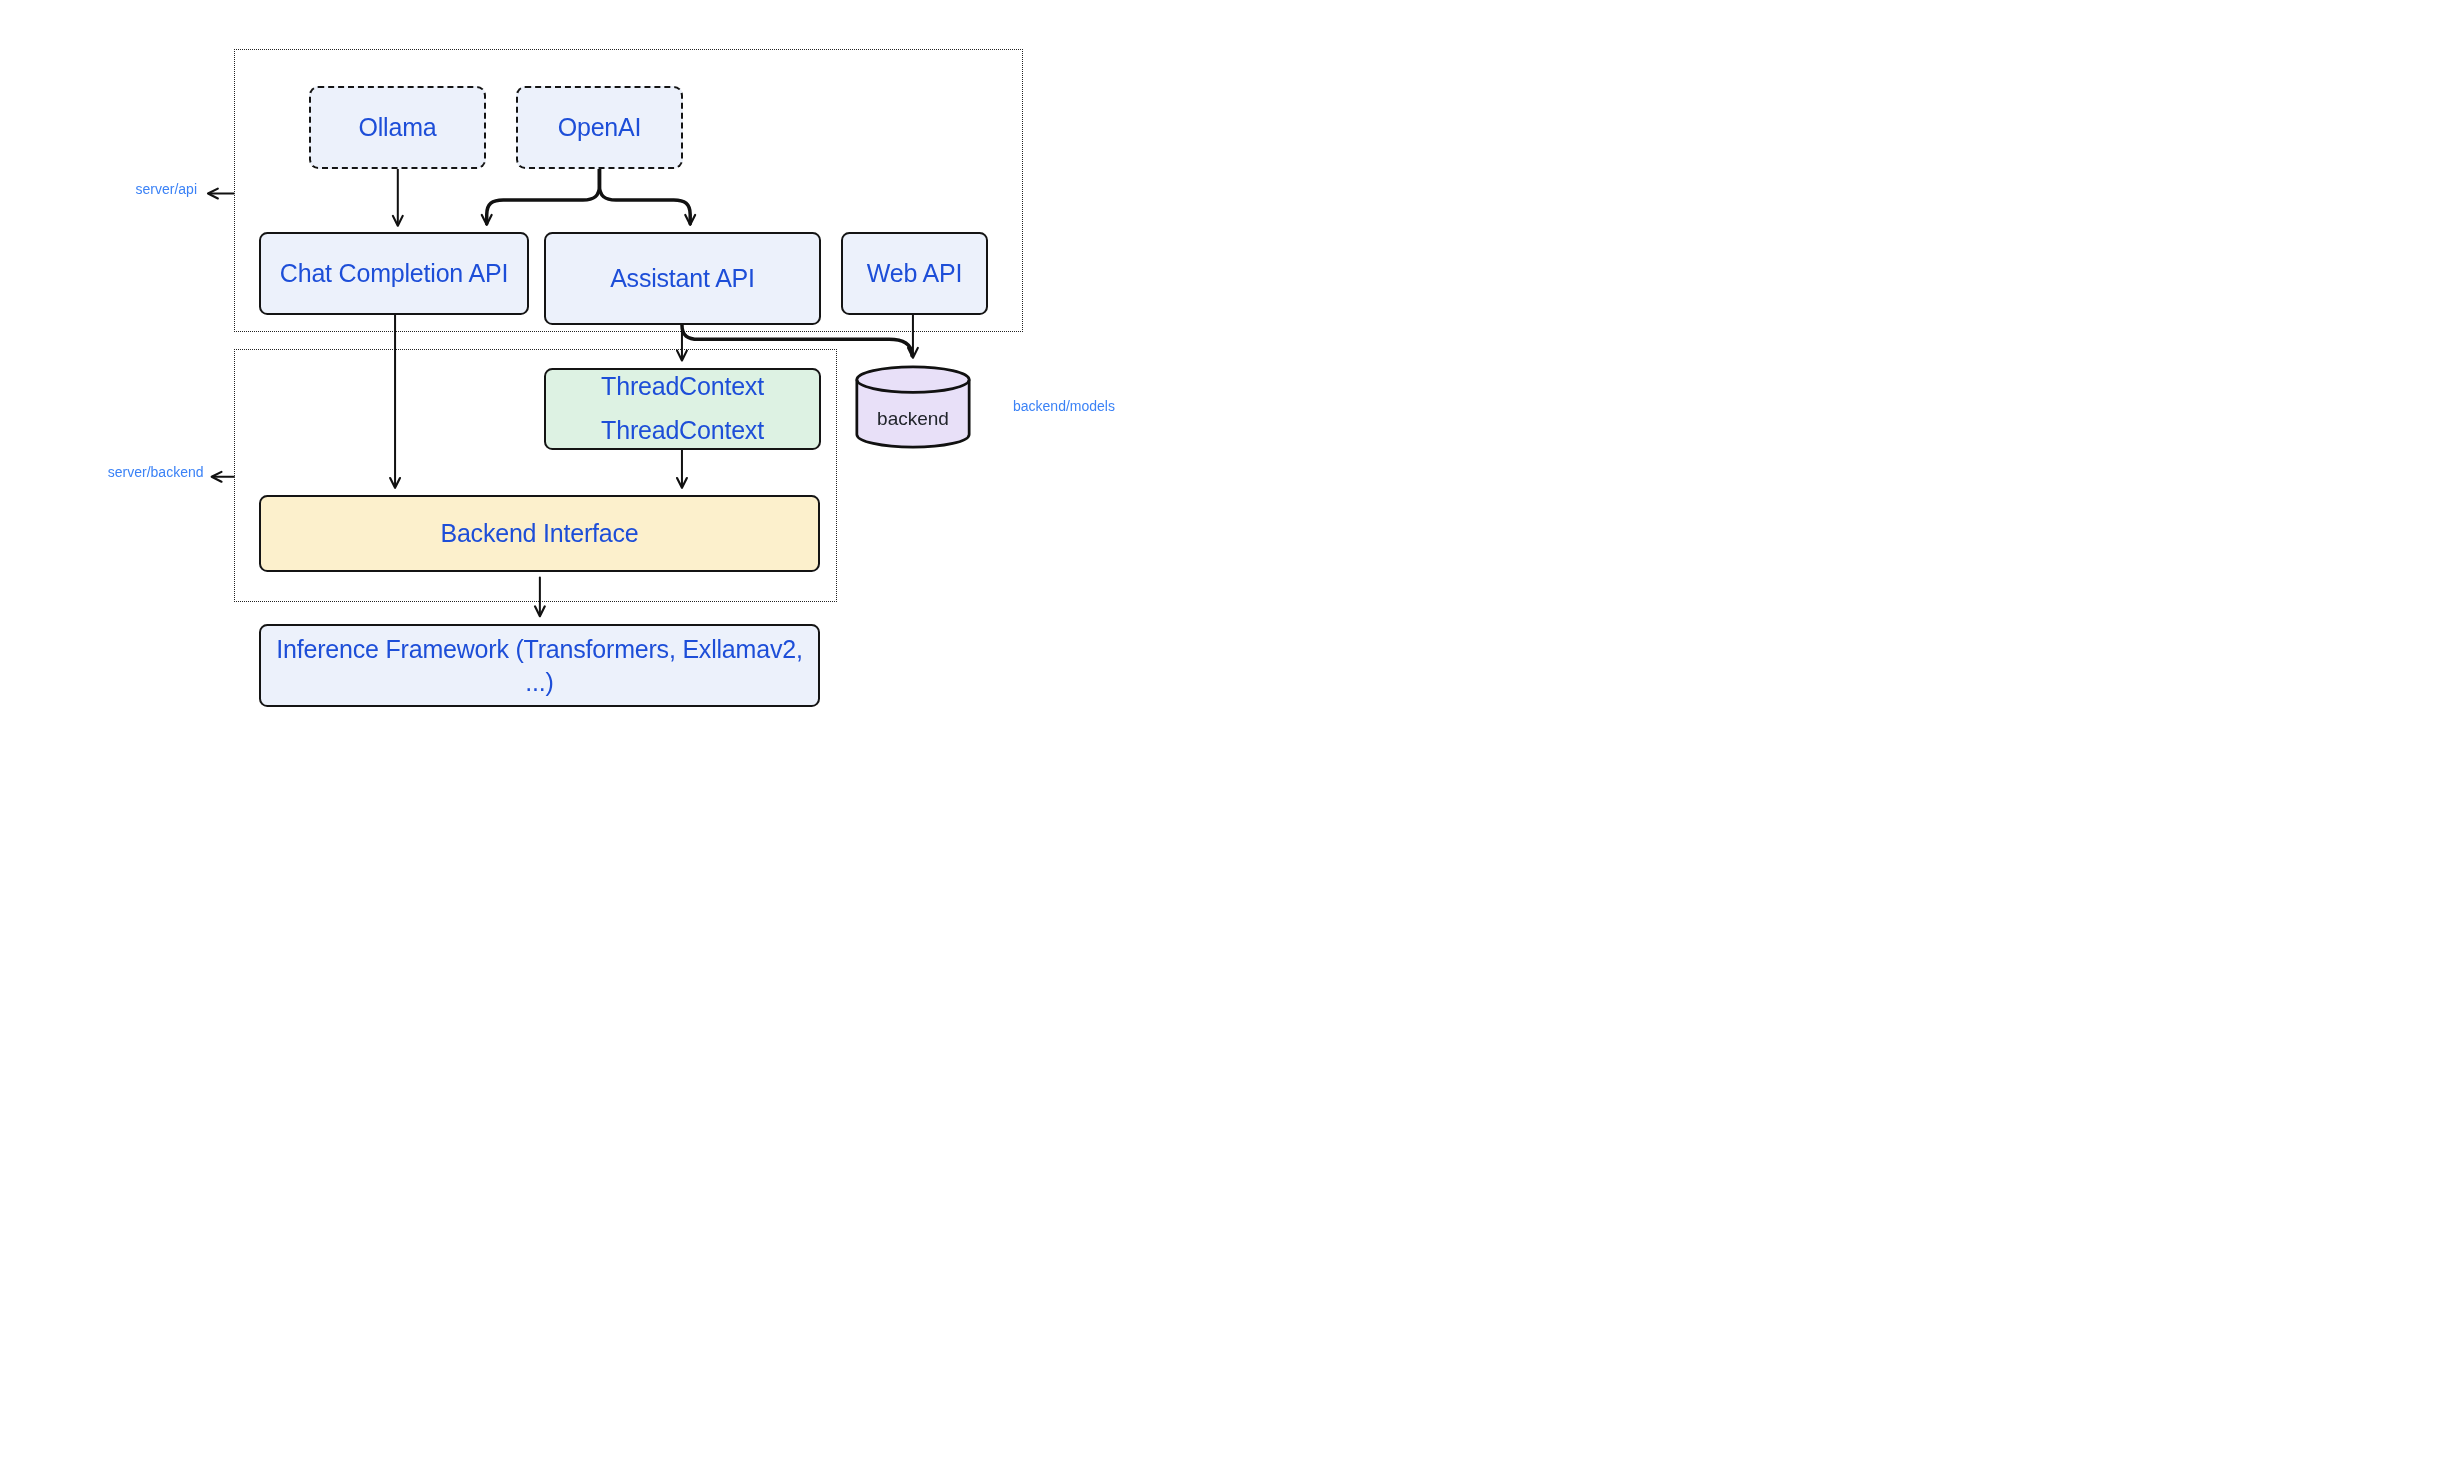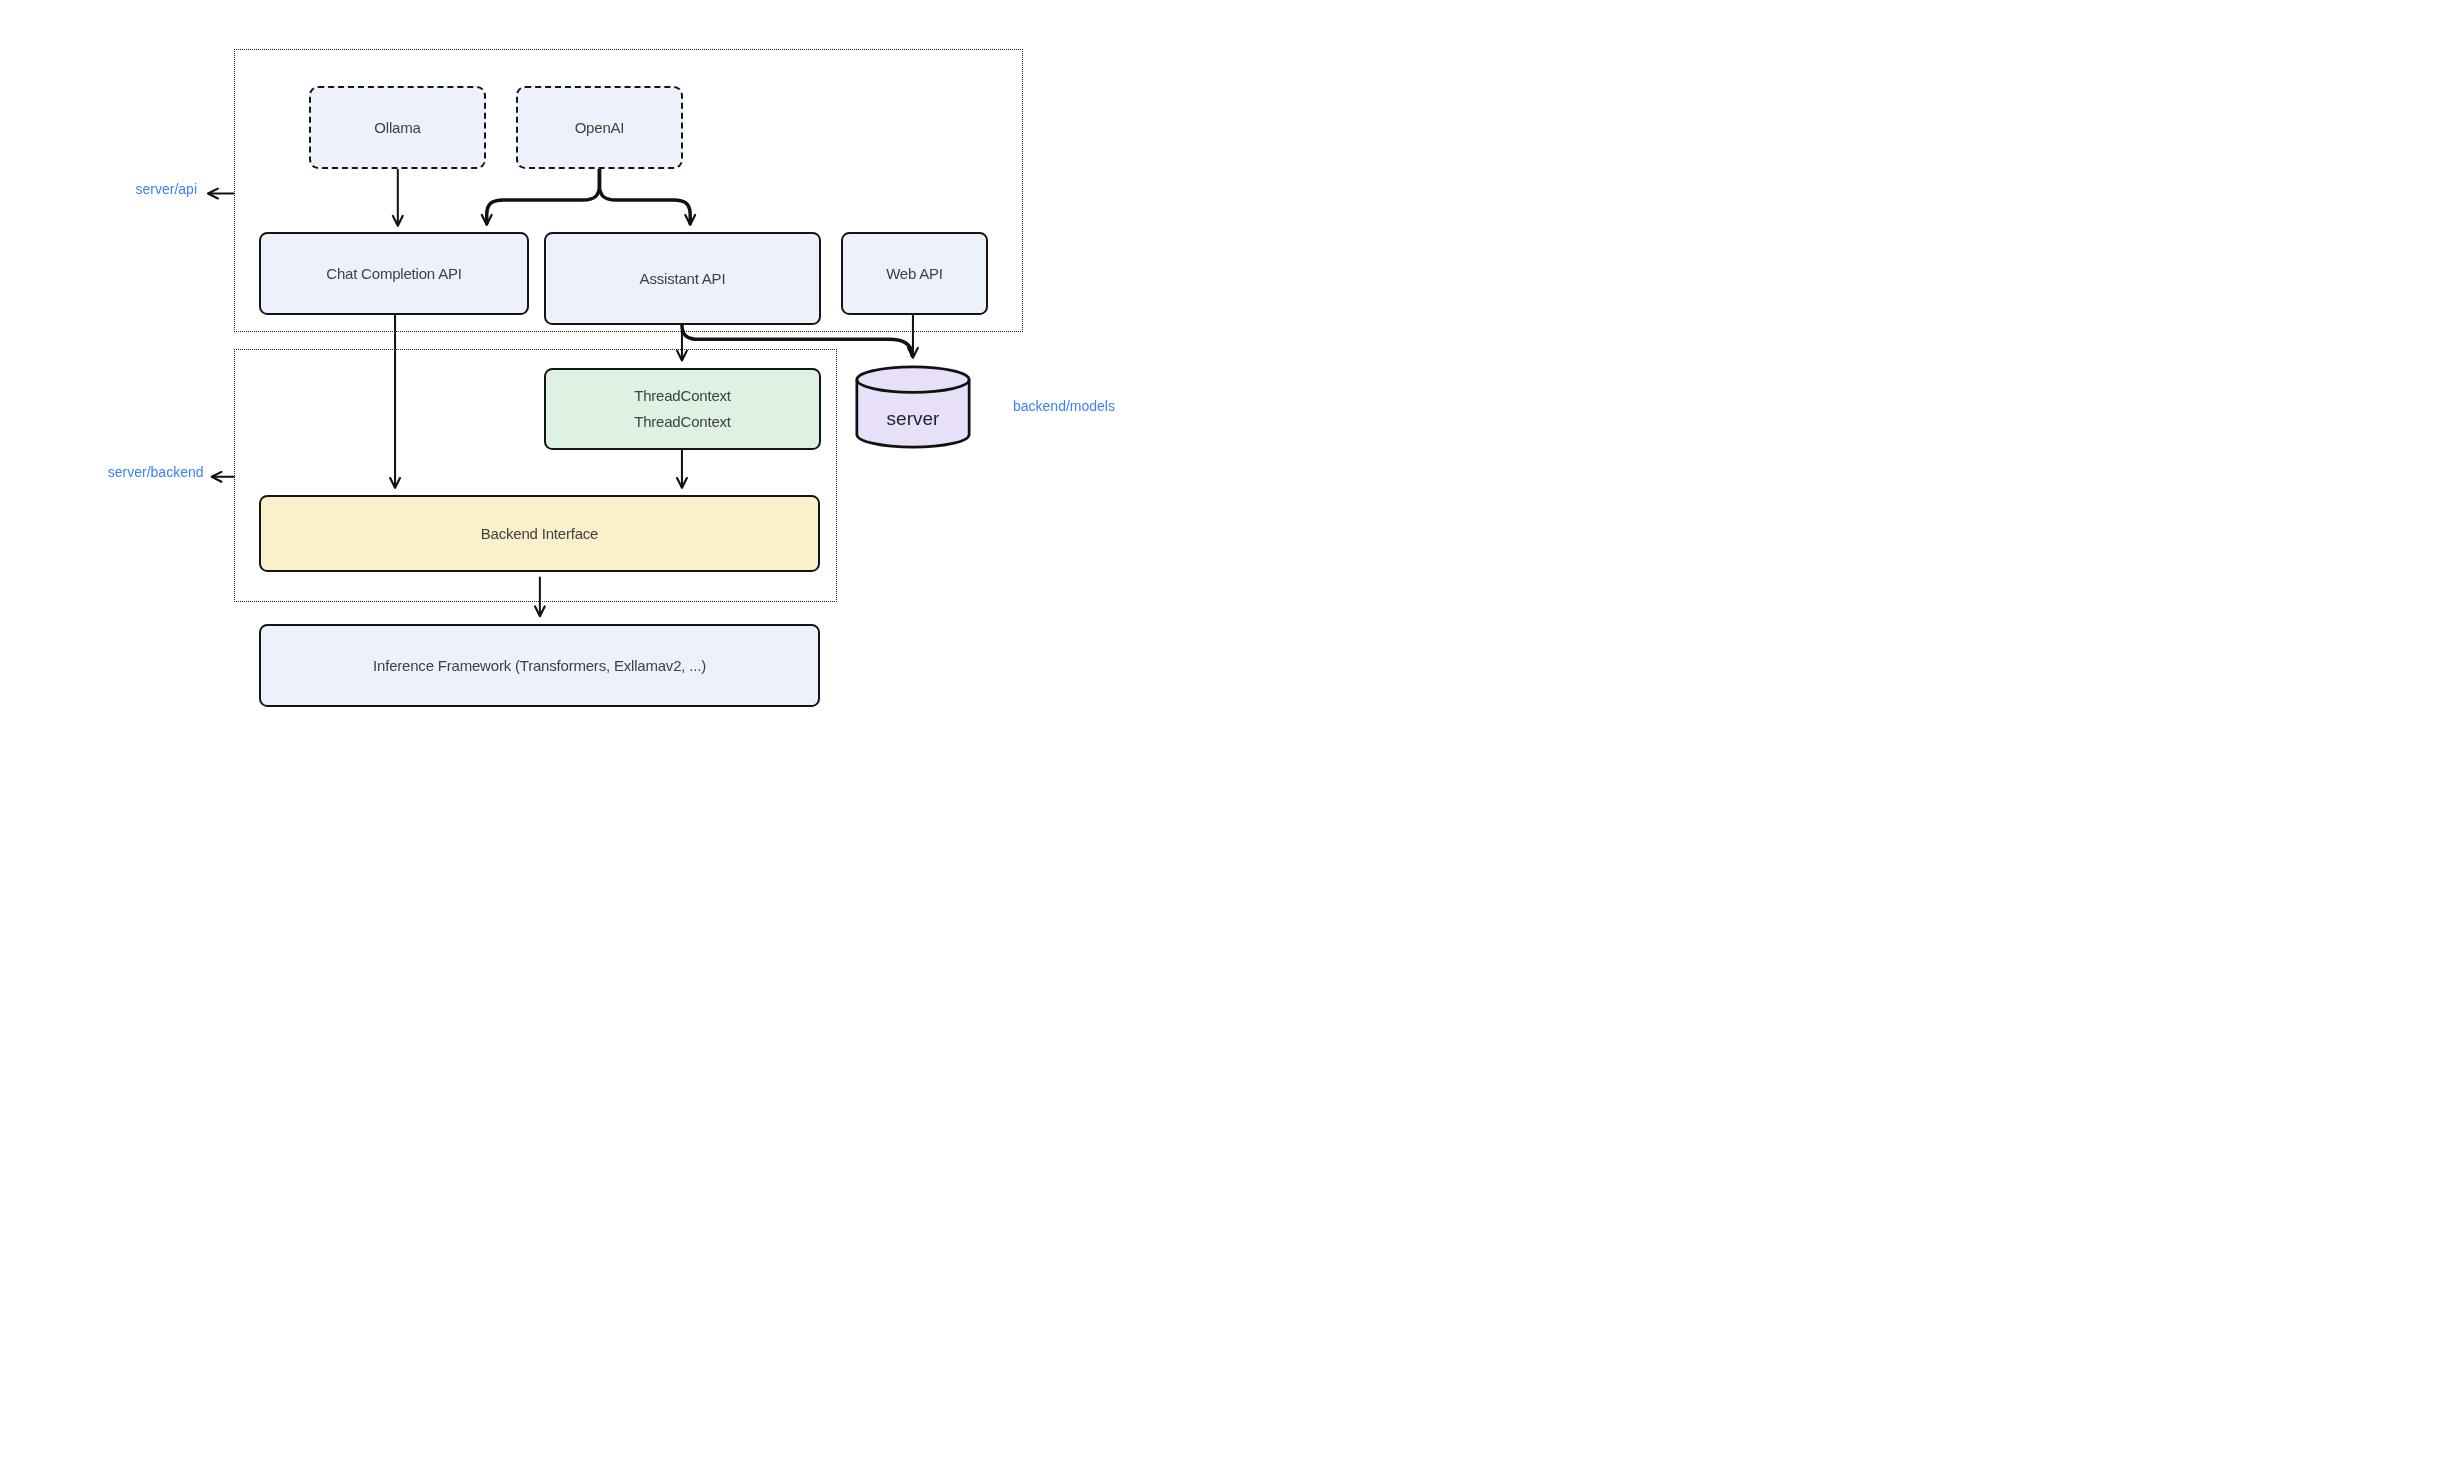--- a/index.html
+++ b/index.html
@@ -40,22 +40,22 @@
   .node {
     position: absolute;
     box-sizing: border-box;
     display: flex;
     flex-direction: column;
     align-items: center;
     justify-content: center;
     text-align: center;
     border: 2.3px solid #141414;
     border-radius: 8.3px;
-    font-size: 15px;
-    color: #404040;
+    font-size: 25px;
+    color: #1d4ed8;
     letter-spacing: -0.2px;
     z-index: 3;
     line-height: 1.3;
   }
   .node.dashed { border: 2.8px dashed #141414; border-radius: 9.2px; }
   .fill-blue   { background: #ECF1FB; }
   .fill-green  { background: #DDF2E3; }
   .fill-yellow { background: #FCF0CC; }
 
   .node-ollama     { left: 309px; top: 86px;  width: 177px; height: 83px; }
@@ -145,21 +145,21 @@
   </div>
   <div class="node fill-blue node-inference">
     <span>Inference Framework (Transformers, Exllamav2, ...)</span>
   </div>
 
   <div class="cylinder">
     <svg width="116" height="84" viewBox="0 0 127 92">
       <path d="M2,16 L2,76 A61.5,14 0 0 0 125,76 L125,16" fill="#E8E0F8" stroke="#111111" stroke-width="3"></path>
       <ellipse cx="63.5" cy="16" rx="61.5" ry="14" fill="#E8E0F8" stroke="#111111" stroke-width="3"></ellipse>
     </svg>
-    <span class="cyl-label">server</span>
+    <span class="cyl-label">backend</span>
   </div>
 
   <div class="group-label label-api">server/api</div>
   <div class="group-label label-backend">server/backend</div>
   <div class="group-label label-models">backend/models</div>
 
 </div>
 
 
 </body></html>

